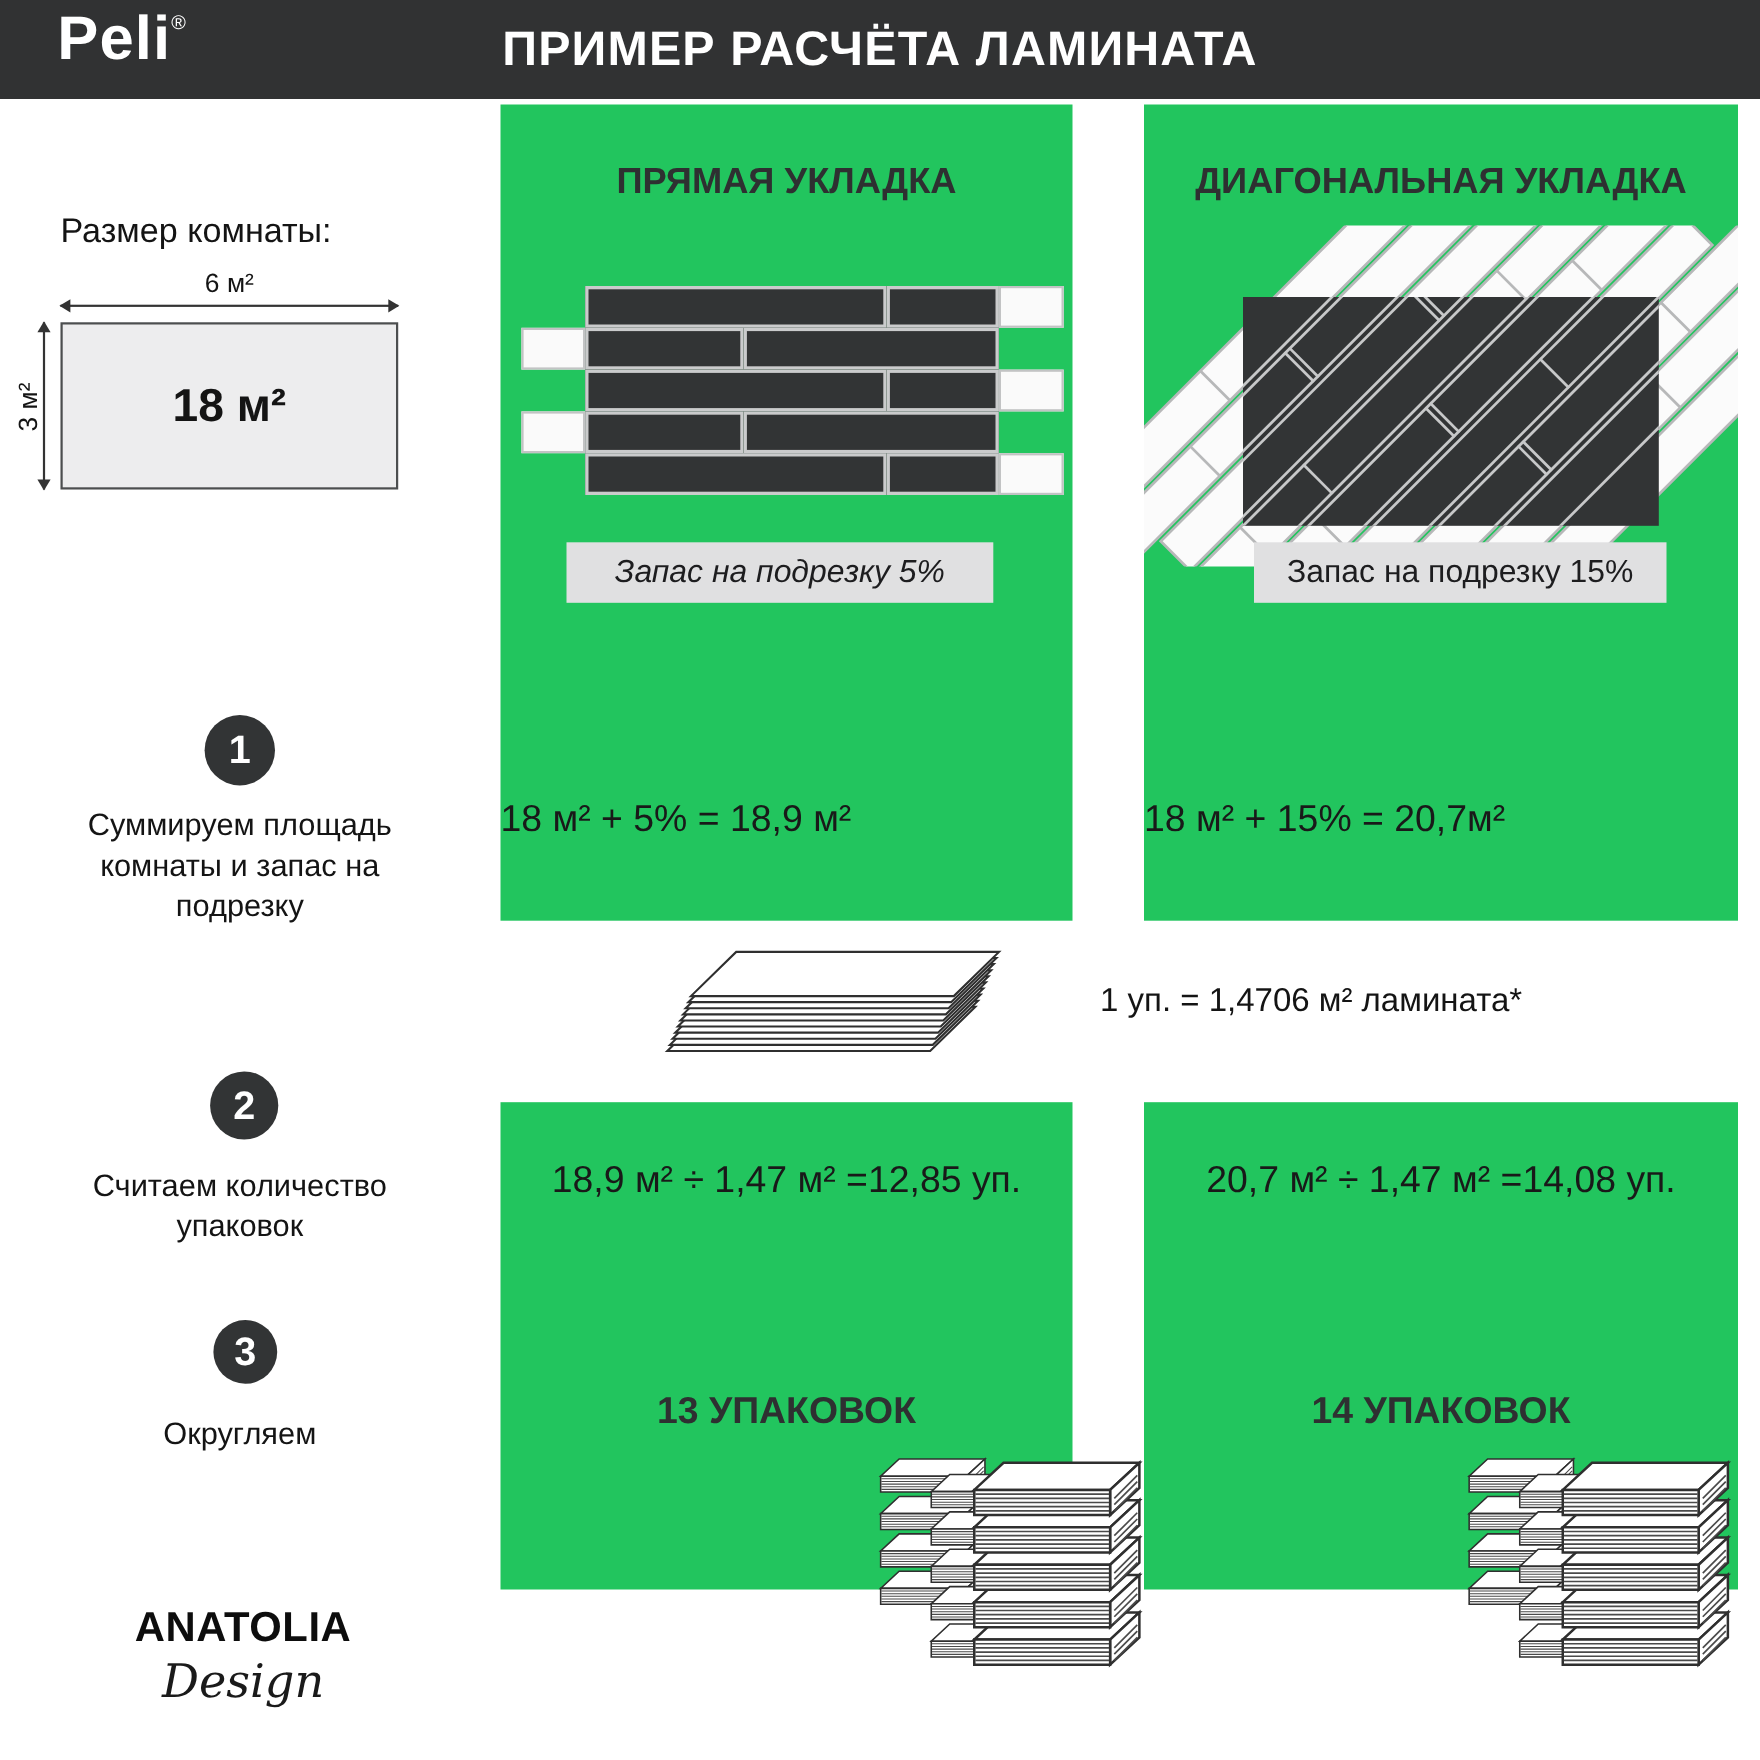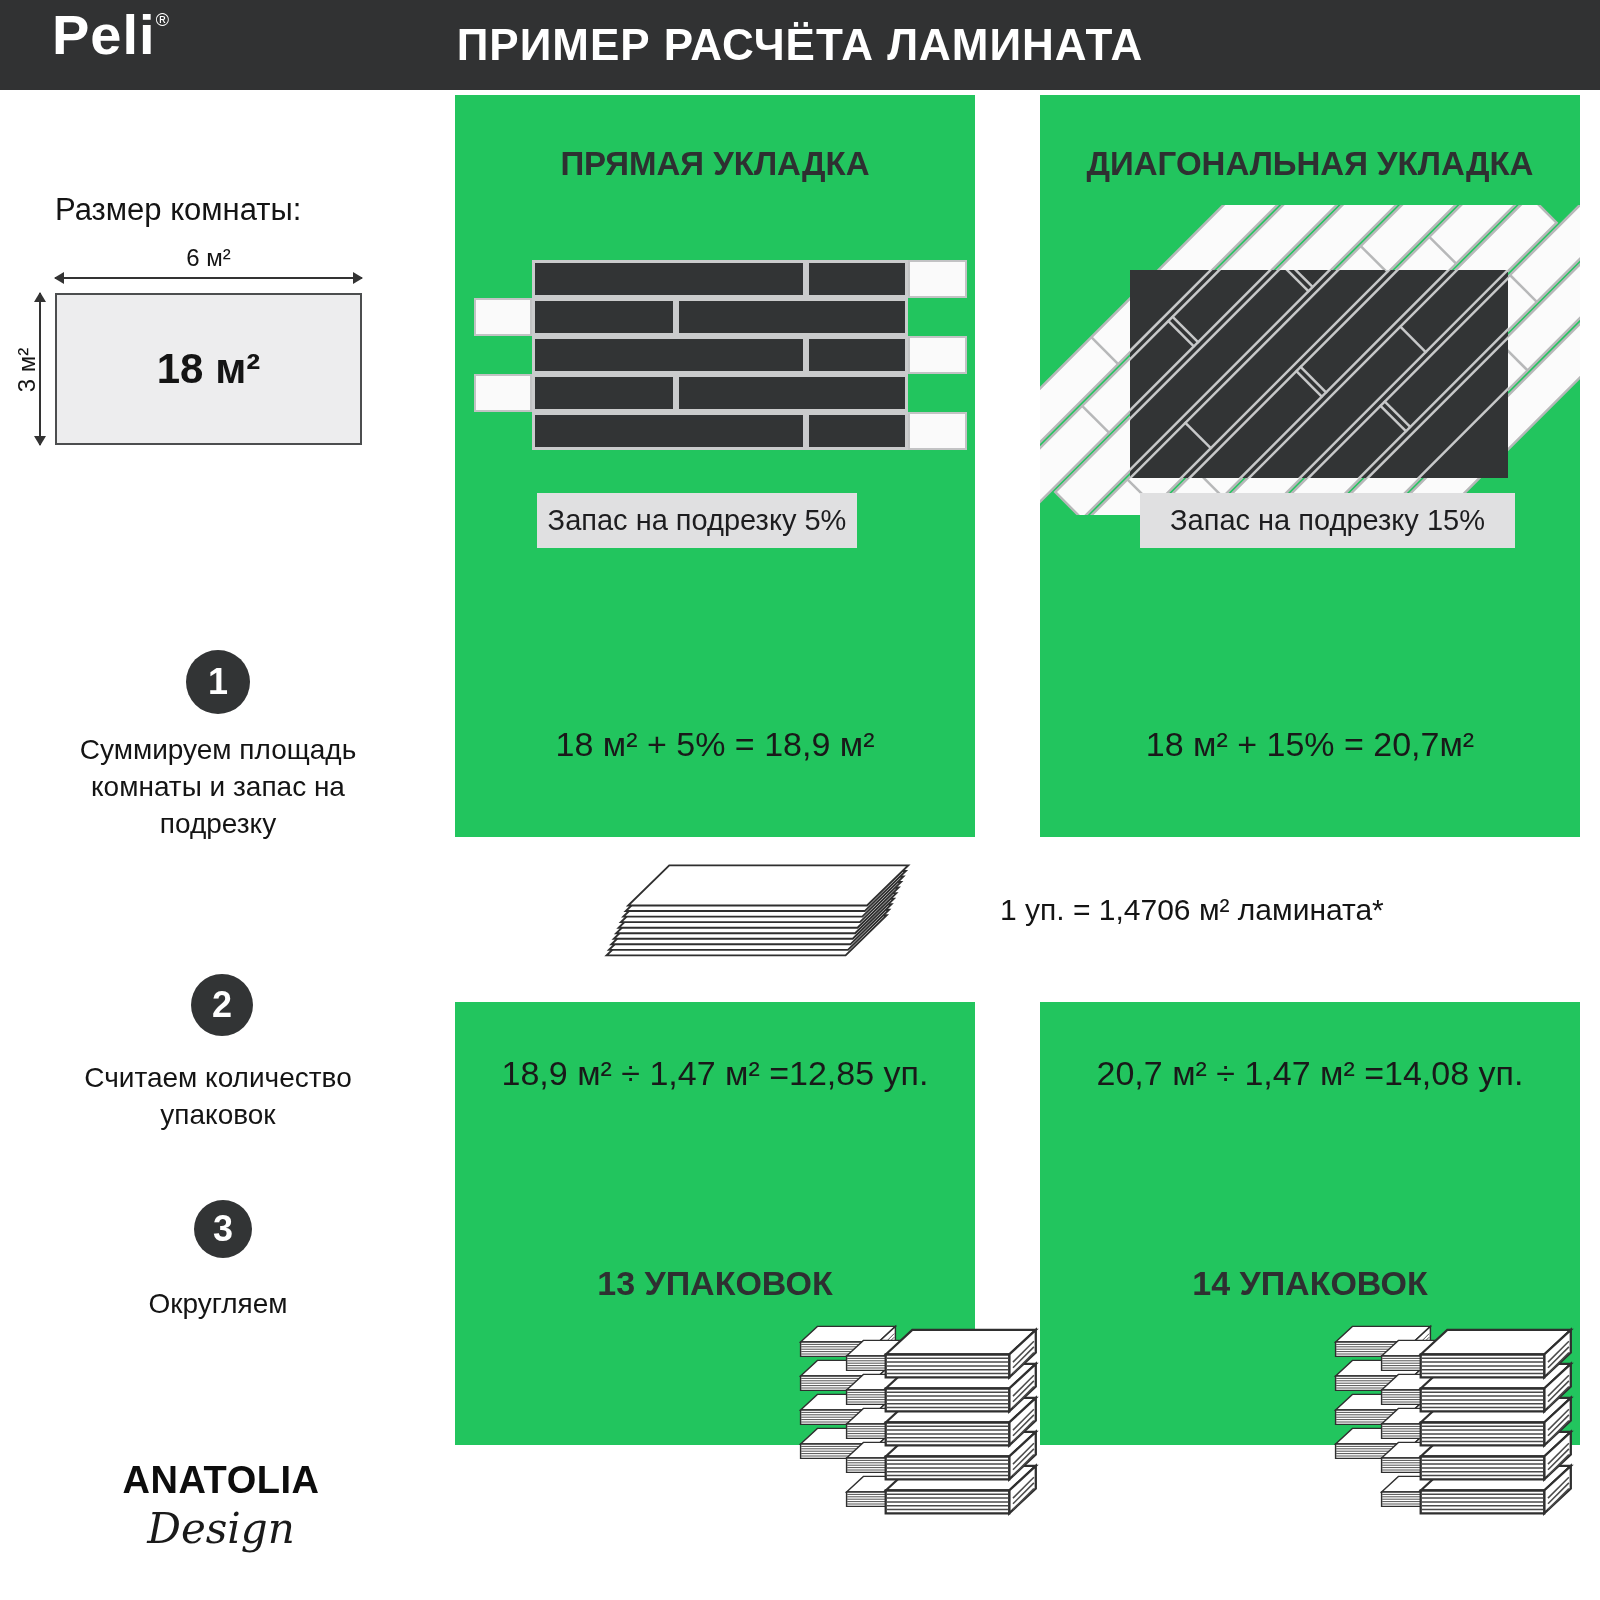--- a/index.html
+++ b/index.html
@@ -16,21 +16,21 @@
   
   .panel{position:absolute;background:#22c55e;}
   .p1L{left:455px;top:95px;width:520px;height:742px;}
   .p1R{left:1040px;top:95px;width:540px;height:742px;}
   .p2L{left:455px;top:1002px;width:520px;height:443px;}
   .p2R{left:1040px;top:1002px;width:540px;height:443px;}
 
   .panel-title{position:absolute;top:50px;left:0;right:0;text-align:center;font-weight:bold;font-size:33px;color:#2e3031;}
   .allow-label{position:absolute;top:398px;height:55px;background:#e0e0e1;display:flex;align-items:center;justify-content:center;
                font-size:29px;color:#1d1d1f;}
-  .formula{position:absolute;top:630px;left:0;right:0;text-align:center;font-size:34px;color:#191919;}
+  .formula{position:absolute;top:630px;left:0;right:0;text-align:left;font-size:34px;color:#191919;}
   .formula2{position:absolute;top:52px;left:0;right:0;text-align:center;font-size:34px;color:#191919;}
   .result{position:absolute;top:262px;left:0;right:0;text-align:center;font-size:34px;font-weight:bold;color:#2e3031;}
 
   
   .plank{position:absolute;box-sizing:border-box;height:38px;}
   .pd{background:#323435;border:3px solid #cacbcc;}
   .pw{background:#fafafa;border:2px solid #c2c3c4;}
 
   
   .roomsize-label{position:absolute;left:55px;top:192px;font-size:31px;color:#141414;text-align:right;}
@@ -120,21 +120,21 @@
 
       <div class="plank pw" style="left:19px;top:279px;width:58px;"></div>
       <div class="plank pd" style="left:77px;top:279px;width:144px;"></div>
       <div class="plank pd" style="left:221px;top:279px;width:232px;"></div>
 
       <div class="plank pd" style="left:77px;top:317px;width:274px;"></div>
       <div class="plank pd" style="left:351px;top:317px;width:102px;"></div>
       <div class="plank pw" style="left:453px;top:317px;width:59px;"></div>
     </div>
 
-    <div class="allow-label" style="left:82px;width:320px;">Запас на подрезку 5%</div>
+    <div class="allow-label" style="left:60px;width:388px;font-style:italic;">Запас на подрезку 5%</div>
     <div class="formula">18 м² + 5% = 18,9 м²</div>
   </div>
 
   <div class="panel p1R">
     <div class="panel-title">ДИАГОНАЛЬНАЯ УКЛАДКА</div>
 
     <svg style="position:absolute;left:0;top:110px;" width="540" height="310" viewBox="0 0 540 310">
       <defs>
         <clipPath id="roomclip">
             <rect x="90" y="65" width="378" height="208"></rect>

